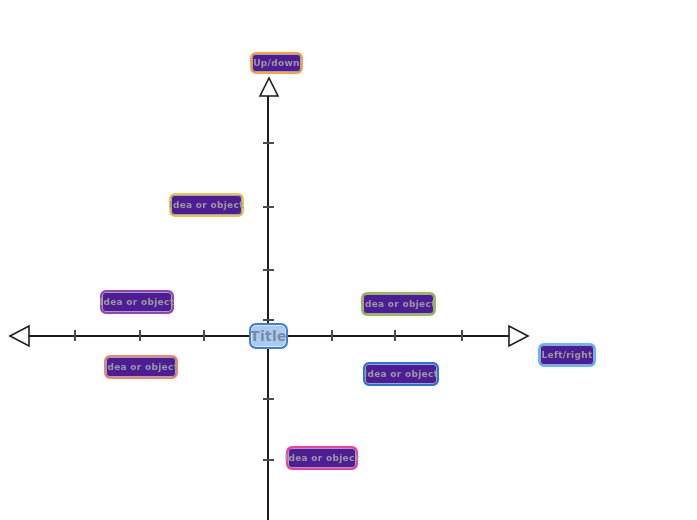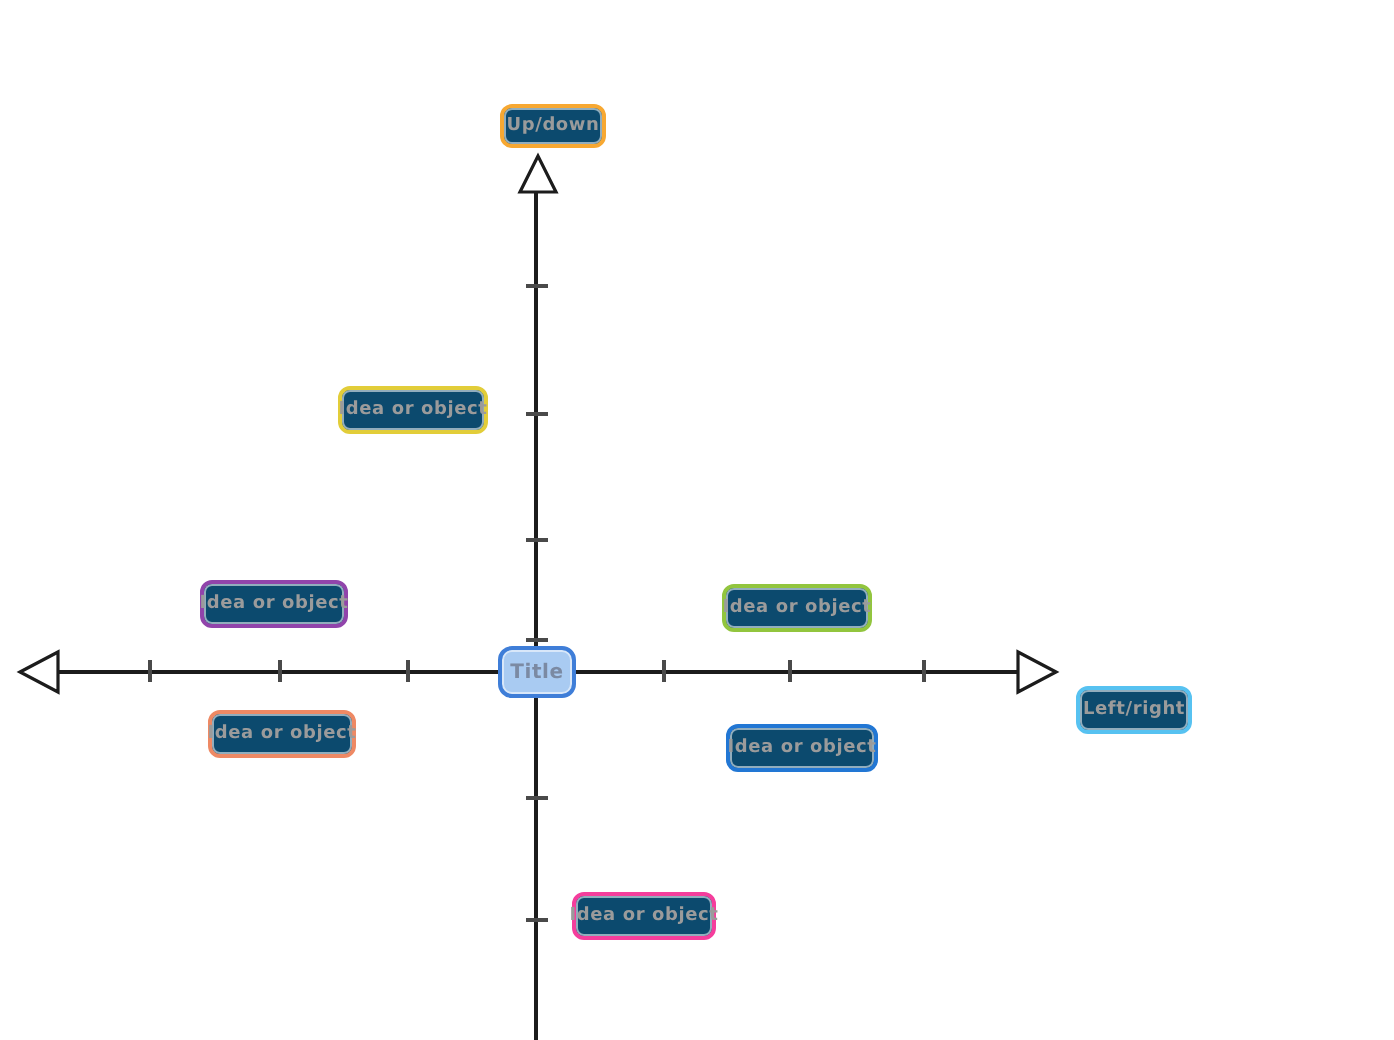--- a/index.html
+++ b/index.html
@@ -8,29 +8,29 @@
     overflow:hidden;font-family:"DejaVu Sans","Liberation Sans",sans-serif;
   }
   .line{position:absolute;}
   #v-line{left:267px;top:94px;width:2px;height:426px;}
   #h-line{left:28px;top:335px;width:481px;height:2px;}
   .arrowhead{position:absolute;}
   .tick{position:absolute;}
   .tick-x{top:330px;width:2px;height:11px;}
   .tick-y{left:263px;width:11px;height:2px;}
   .node{
-    position:absolute;box-sizing:border-box;background:#0c4a6e;
+    position:absolute;box-sizing:border-box;background:#4c1d95;
     border:2px solid #999;border-radius:6px;
     display:flex;align-items:center;justify-content:center;
     font-size:9px;font-weight:bold;letter-spacing:0.3px;color:#9b9b9b;
     box-shadow:inset 0 0 0 1px rgba(255,255,255,0.55);
     cursor:pointer;
   }
   .node .node-label{white-space:nowrap;pointer-events:none;}
-  .title-node{font-size:10px;border-radius:7px;}
+  .title-node{font-size:14px;border-radius:7px;}
 </style>
 </head>
 <body>
 
 <div id="canvas">
 
   <div>
     <div id="v-line" class="line" style="background: rgb(28, 28, 28);"></div>
     <div id="h-line" class="line" style="background: rgb(28, 28, 28);"></div>
 

